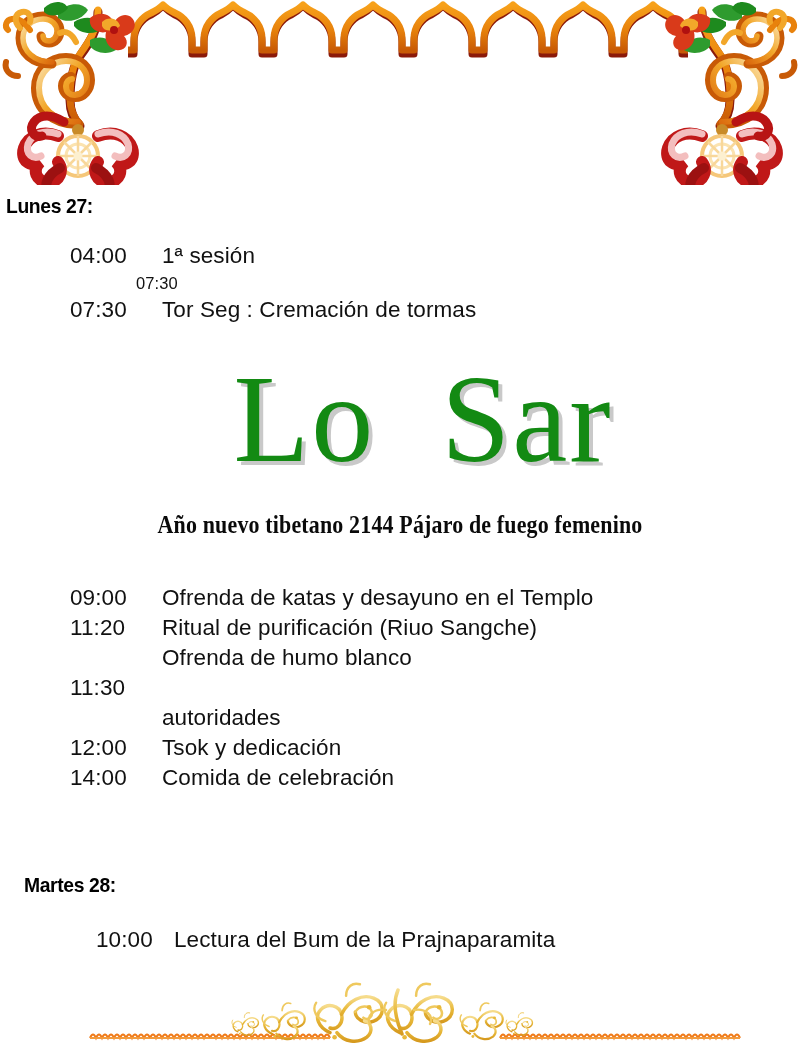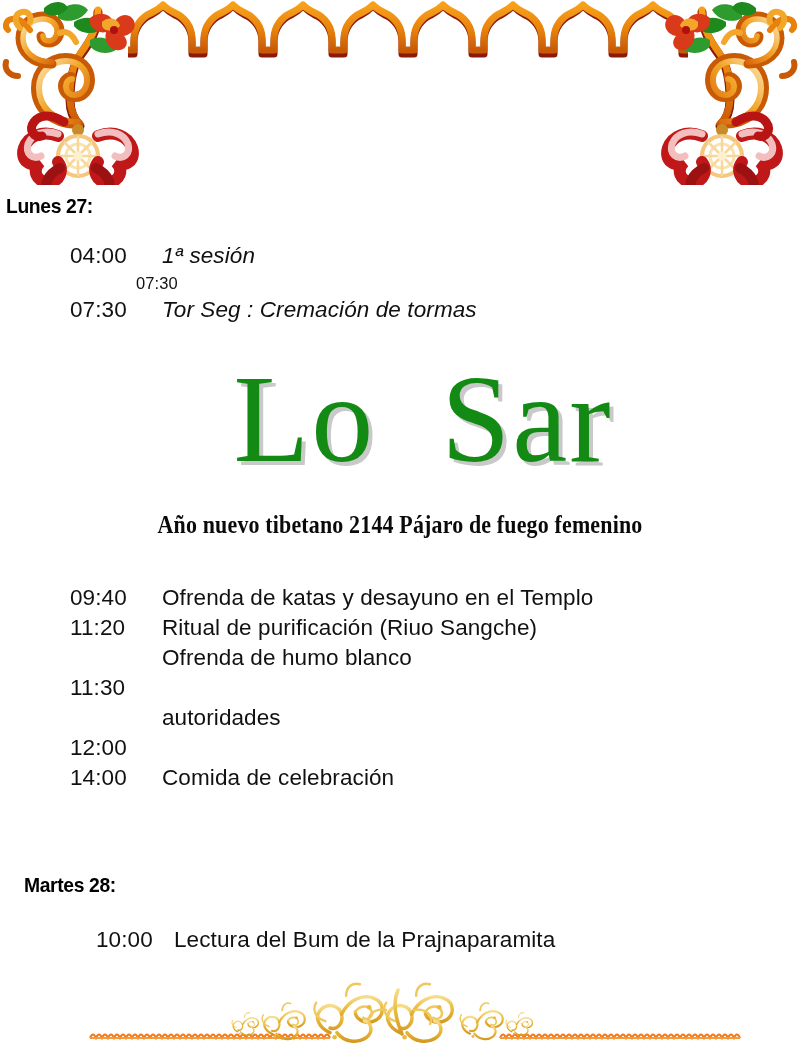--- a/index.html
+++ b/index.html
@@ -42,21 +42,21 @@
     letter-spacing:0.1px;
     margin-left:48px;
   }
   .row{display:flex;align-items:flex-start;}
   .time{display:inline-block;flex:0 0 auto;}
   .desc{display:inline-block;}
 
   
   #block-a{left:22px;top:56px;width:760px;}
   #block-a .time{width:68px;}
-  #block-a .desc{margin-left:24px;font-style:italic;}
+  #block-a .desc{margin-left:24px;}
 
   .subrow{
     font-size:16.5px;line-height:24px;margin-left:66px;display:flex;
   }
   .subrow .time{width:52px;}
   .subrow .desc{margin-left:14px;}
 
   
   #block-b{left:22px;top:398px;width:760px;}
   #block-b .row{margin-bottom:0;}
@@ -211,34 +211,35 @@
       <span class="desc">Tor Seg : Cremación de tormas</span>
     </div>
   </div>
 
   <div id="losar">Lo  Sar</div>
 
   <div id="subtitle">Año nuevo tibetano 2144 Pájaro de fuego femenino</div>
 
   <div id="block-b" class="sched">
     <div class="row">
-      <span class="time">09:40</span>
+      <span class="time">09:00</span>
       <span class="desc">Ofrenda de katas y desayuno en el Templo</span>
     </div>
     <div class="row">
       <span class="time">11:20</span>
       <span class="desc">Ritual de purificación (Riuo Sangche)</span>
     </div>
     <div class="cont">Ofrenda de humo blanco</div>
     <div class="row">
       <span class="time">11:30</span>
     </div>
     <div class="cont">autoridades</div>
     <div class="row">
       <span class="time">12:00</span>
+      <span class="desc">Tsok y dedicación</span>
     </div>
     <div class="row">
       <span class="time">14:00</span>
       <span class="desc">Comida de celebración</span>
     </div>
   </div>
 
   <div id="day2-heading" class="day-heading">Martes 28:</div>
 
   <div id="block-c" class="sched">

